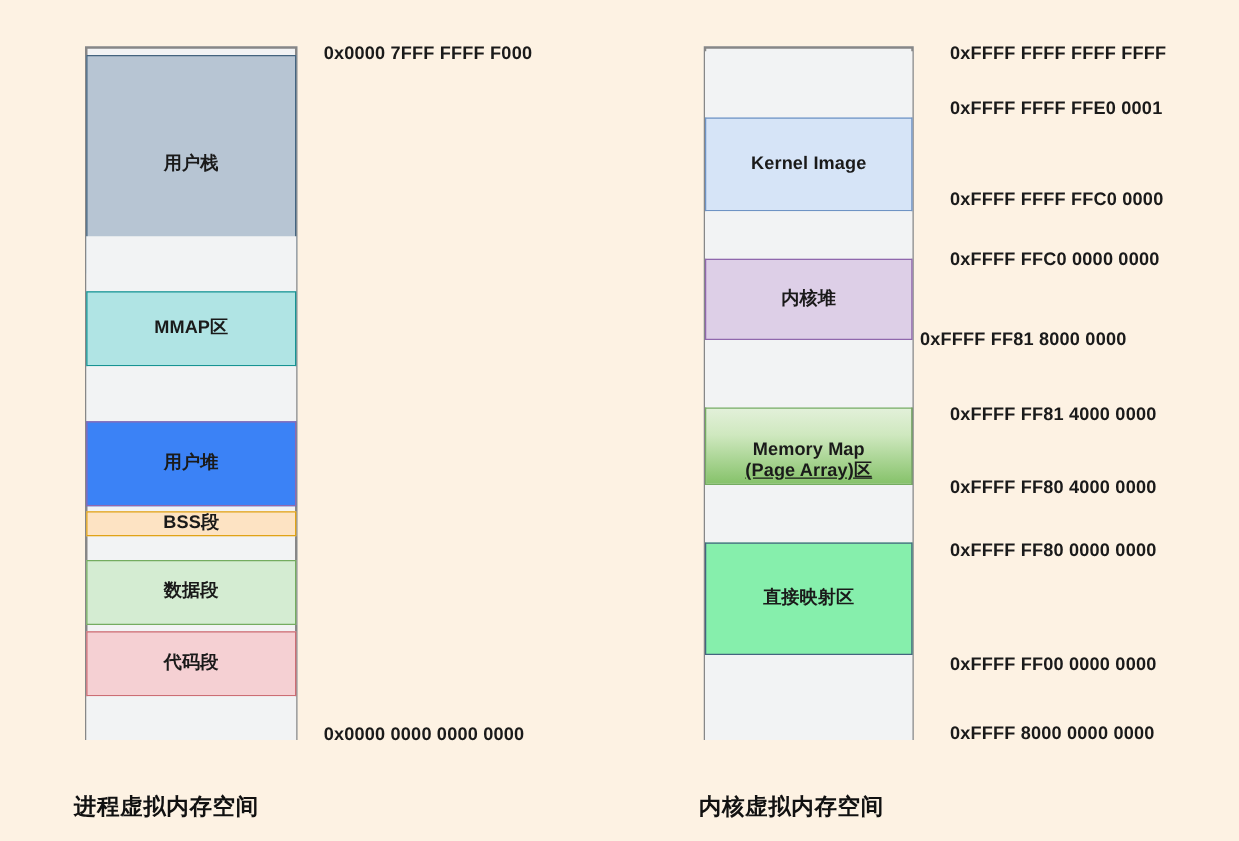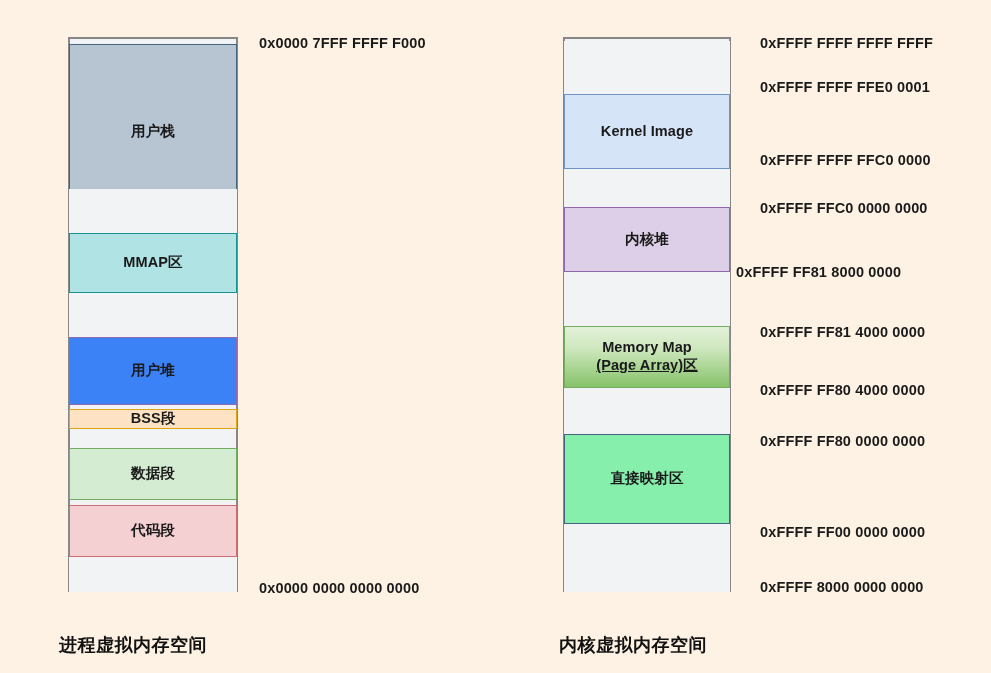--- a/index.html
+++ b/index.html
@@ -121,21 +121,21 @@
   <div class="column" id="kernel-column">
       <div class="segment gap" style="top: 2px; height: 53px; background: rgb(242, 243, 244);"></div>
       <div class="segment" style="top: 55px; height: 75px; background: rgb(214, 228, 247); border: 1.5px solid rgb(111, 147, 196); flex-direction: column;">
         <span style="display: block;">Kernel Image</span>
       </div>
       <div class="segment gap" style="top: 130px; height: 38px; background: rgb(242, 243, 244);"></div>
       <div class="segment" style="top: 168px; height: 65px; background: rgb(221, 207, 231); border: 1.5px solid rgb(144, 104, 173); flex-direction: column;">
         <span style="display: block;">内核堆</span>
       </div>
       <div class="segment gap" style="top: 233px; height: 54px; background: rgb(242, 243, 244);"></div>
-      <div class="segment" style="top: 287px; height: 62px; background: linear-gradient(rgb(226, 240, 217) 0%, rgb(207, 232, 191) 35%, rgb(134, 194, 106) 100%); border: 1.5px solid rgb(116, 172, 96); flex-direction: column;">
+      <div class="segment" style="top: 287px; height: 62px; background: linear-gradient(rgb(226, 240, 217) 0%, rgb(207, 232, 191) 35%, rgb(134, 194, 106) 100%); border: 1.5px solid rgb(116, 172, 96); flex-direction: column; justify-content: flex-end;">
         <span style="display: block;">Memory Map</span>
         <span style="display: block; text-decoration: underline;">(Page Array)区</span>
       </div>
       <div class="segment gap" style="top: 349px; height: 46px; background: rgb(242, 243, 244);"></div>
       <div class="segment" style="top: 395px; height: 90px; background: #86efac; border: 1.5px solid rgb(68, 100, 127); flex-direction: column;">
         <span style="display: block;">直接映射区</span>
       </div>
       <div class="segment gap" style="top: 485px; height: 68px; background: rgb(242, 243, 244);"></div>
     </div>
 

